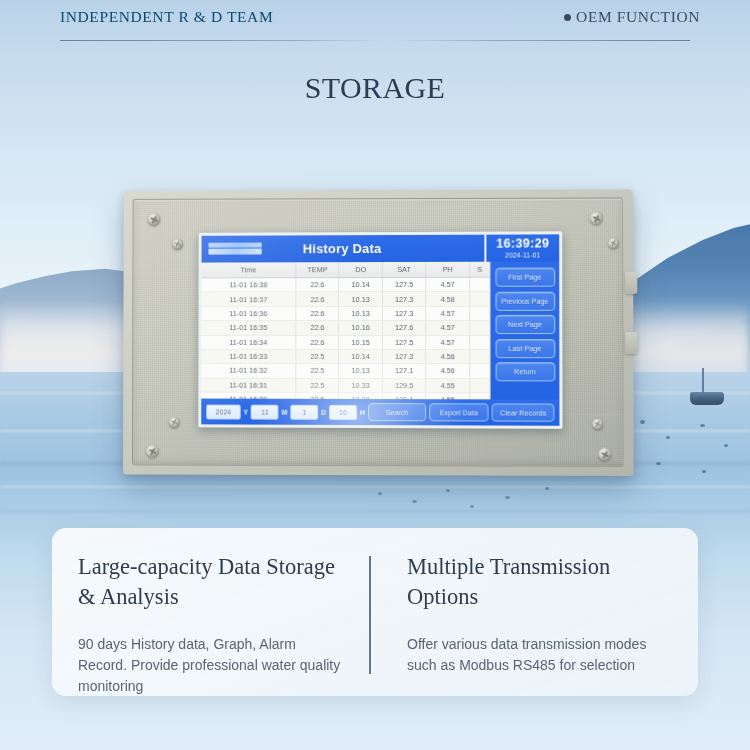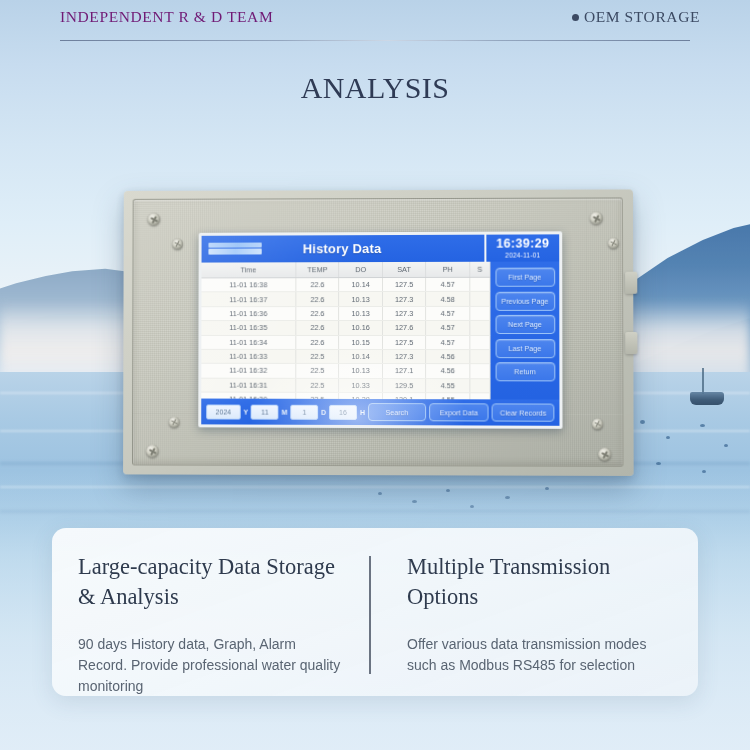--- a/index.html
+++ b/index.html
@@ -57,21 +57,21 @@
     border-radius:2px 3px 6px 6px;opacity:.9;filter:blur(.4px);
   }
   .boat-mast{position:absolute;left:702px;top:368px;width:2px;height:26px;background:#46657f;opacity:.75;filter:blur(.4px);}
   .lower-wash{
     position:absolute;left:0;top:470px;width:750px;height:280px;
     background:linear-gradient(180deg,rgba(214,232,245,0) 0%,rgba(216,233,245,.5) 30%,rgba(222,236,247,.75) 60%,rgba(226,238,248,.9) 100%);
   }
 
   
   #topbar{position:absolute;left:0;top:0;width:750px;height:48px;}
-  .hdr-left{position:absolute;left:60px;top:8px;font-family:"Liberation Serif",serif;font-size:15.5px;letter-spacing:.6px;color:#701a75;}
+  .hdr-left{position:absolute;left:60px;top:8px;font-family:"Liberation Serif",serif;font-size:15.5px;letter-spacing:.6px;color:#0c4a6e;}
   .hdr-right{position:absolute;right:50px;top:8px;font-family:"Liberation Serif",serif;font-size:15.5px;letter-spacing:.6px;color:#3c4a63;display:flex;align-items:center;gap:5px;}
   .hdr-dot{width:7px;height:7px;border-radius:50%;background:#3c4a63;display:inline-block;}
   .hdr-rule{position:absolute;left:60px;top:40px;width:630px;height:1px;
     background:linear-gradient(90deg,#6d7f9c 0%,#93a6bf 35%,#cdd8e6 52%,#93a6bf 70%,#6d7f9c 100%);}
 
   
   #title{position:absolute;left:0;top:70px;width:750px;text-align:center;
     font-family:"Liberation Serif",serif;font-size:30px;line-height:36px;color:#2f3b55;letter-spacing:.4px;}
 
   
@@ -227,27 +227,27 @@
   <div class="bird" style="left:702px;top:470px;width:4px;height:3px;"></div>
   <div class="boat-mast"></div>
   <div class="boat"></div>
   <div class="lower-wash"></div>
 </div>
 
 <div id="topbar">
   <div class="hdr-left">INDEPENDENT R &amp; D TEAM</div>
   <div class="hdr-right">
     <span class="hdr-dot"></span>
-    <span>OEM STORAGE</span>
+    <span>OEM FUNCTION</span>
   </div>
   <div class="hdr-rule"></div>
 </div>
 
 <div id="title">
-  <div>ANALYSIS</div>
+  <div>STORAGE</div>
 </div>
 
 <div id="device">
   <div class="dev-outer">
     <div class="dev-face"></div>
 
     <div class="screw" style="left:24px;top:22px;"></div>
     <div class="screw sm" style="left:49px;top:48px;"></div>
     <div class="screw" style="right:30px;top:22px;"></div>
     <div class="screw sm" style="right:14px;top:48px;"></div>

